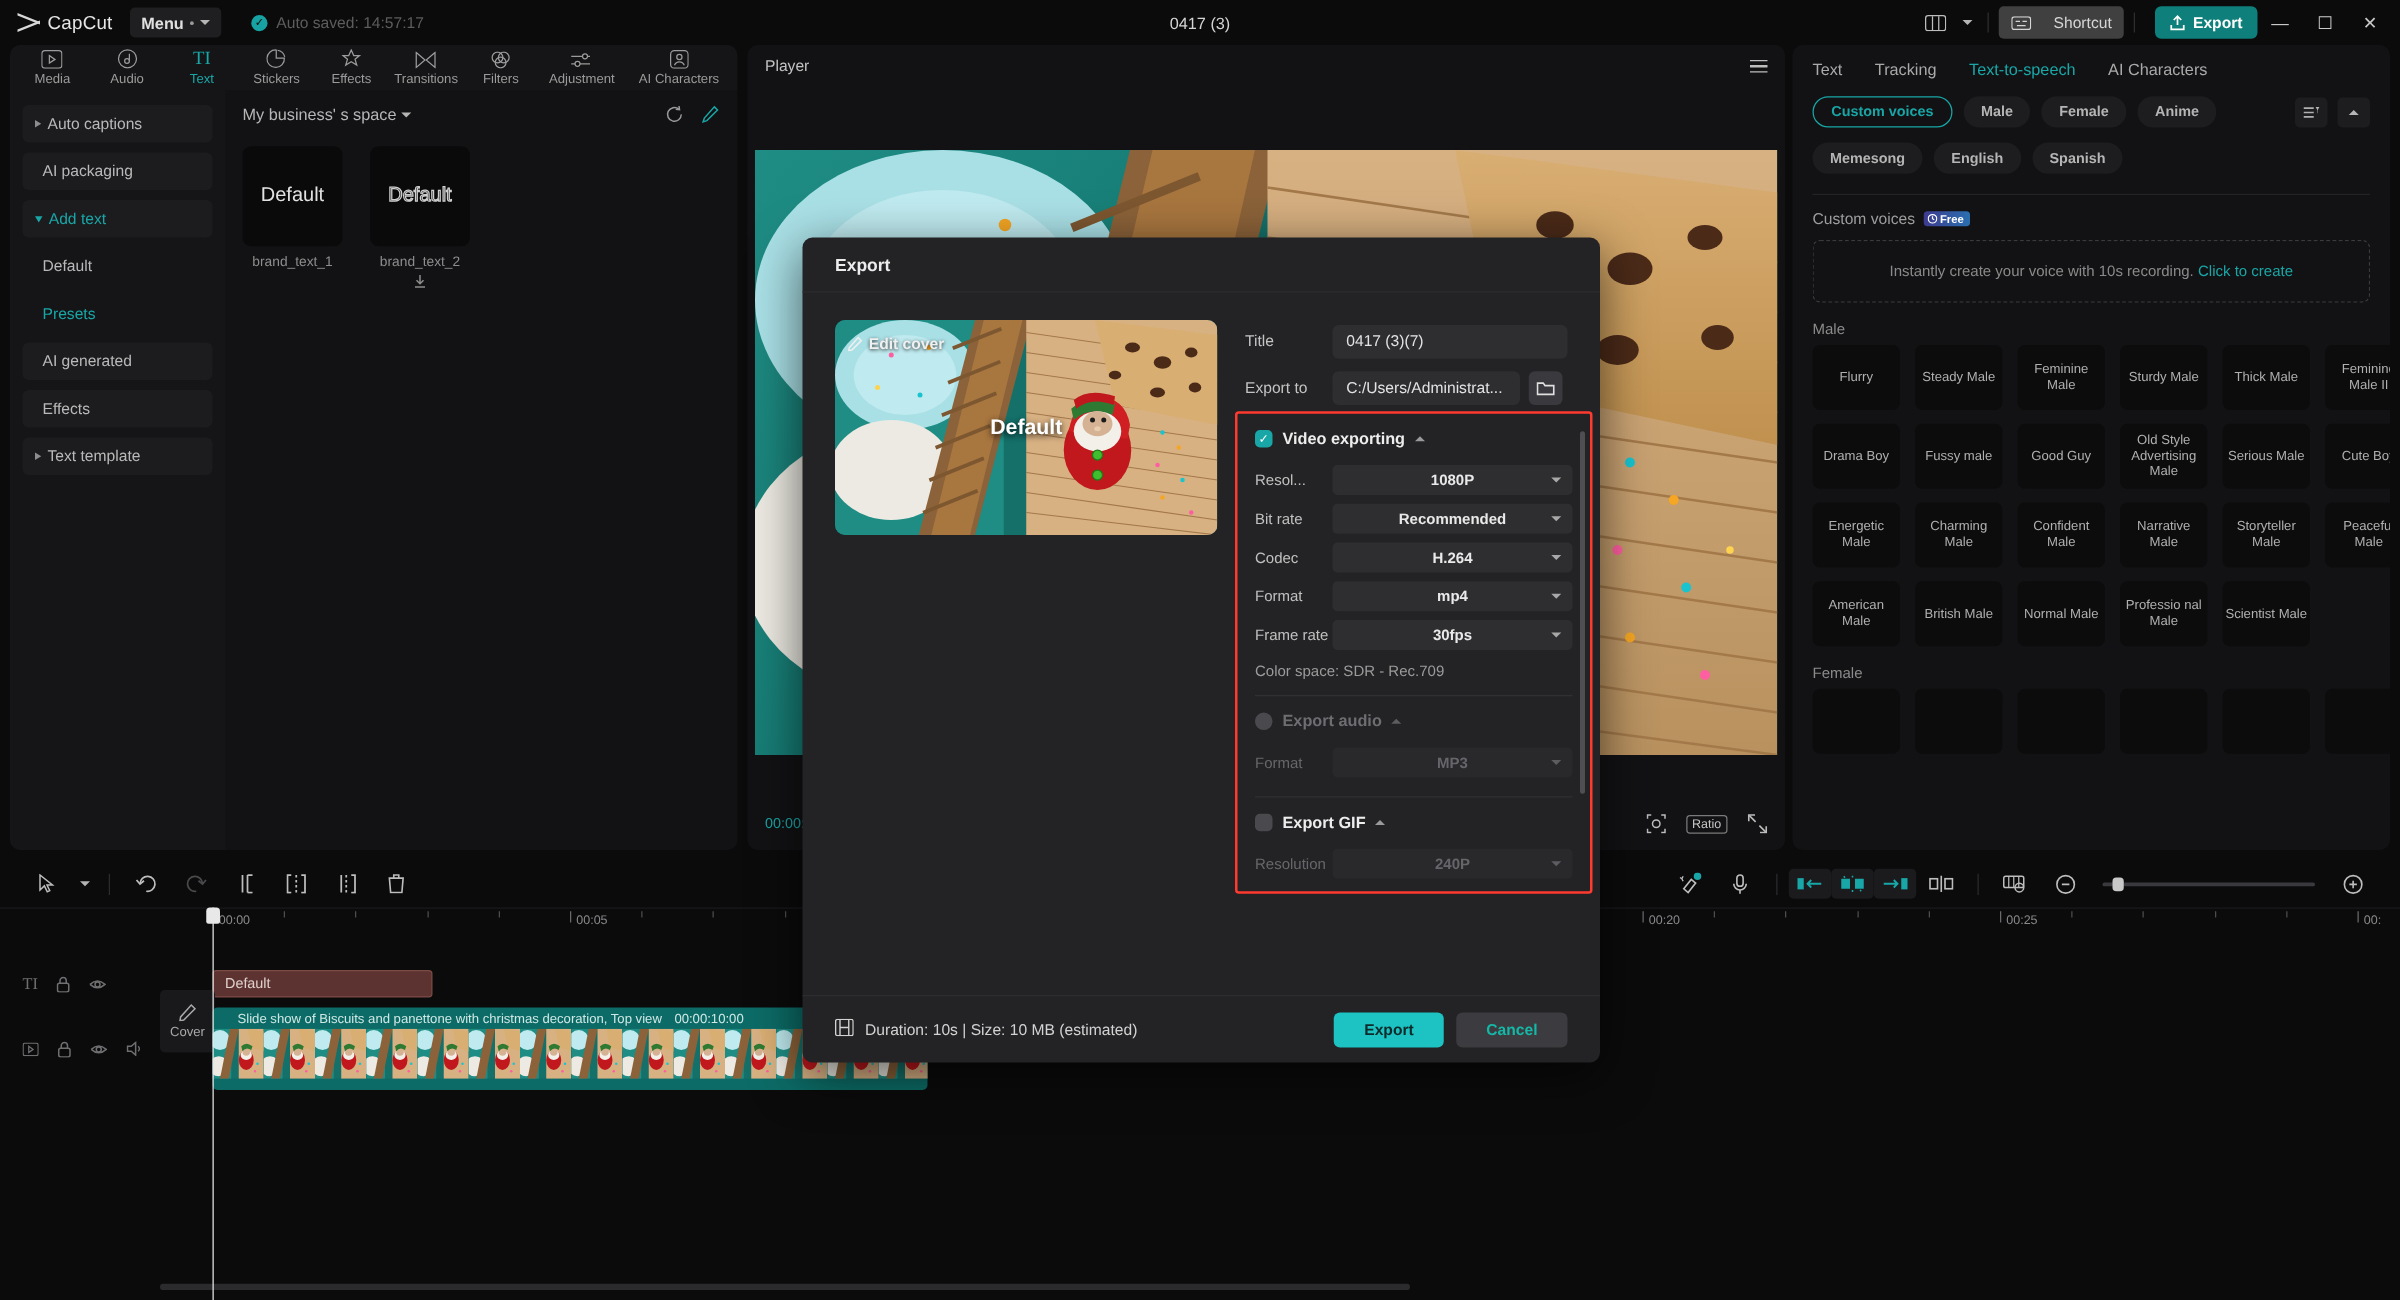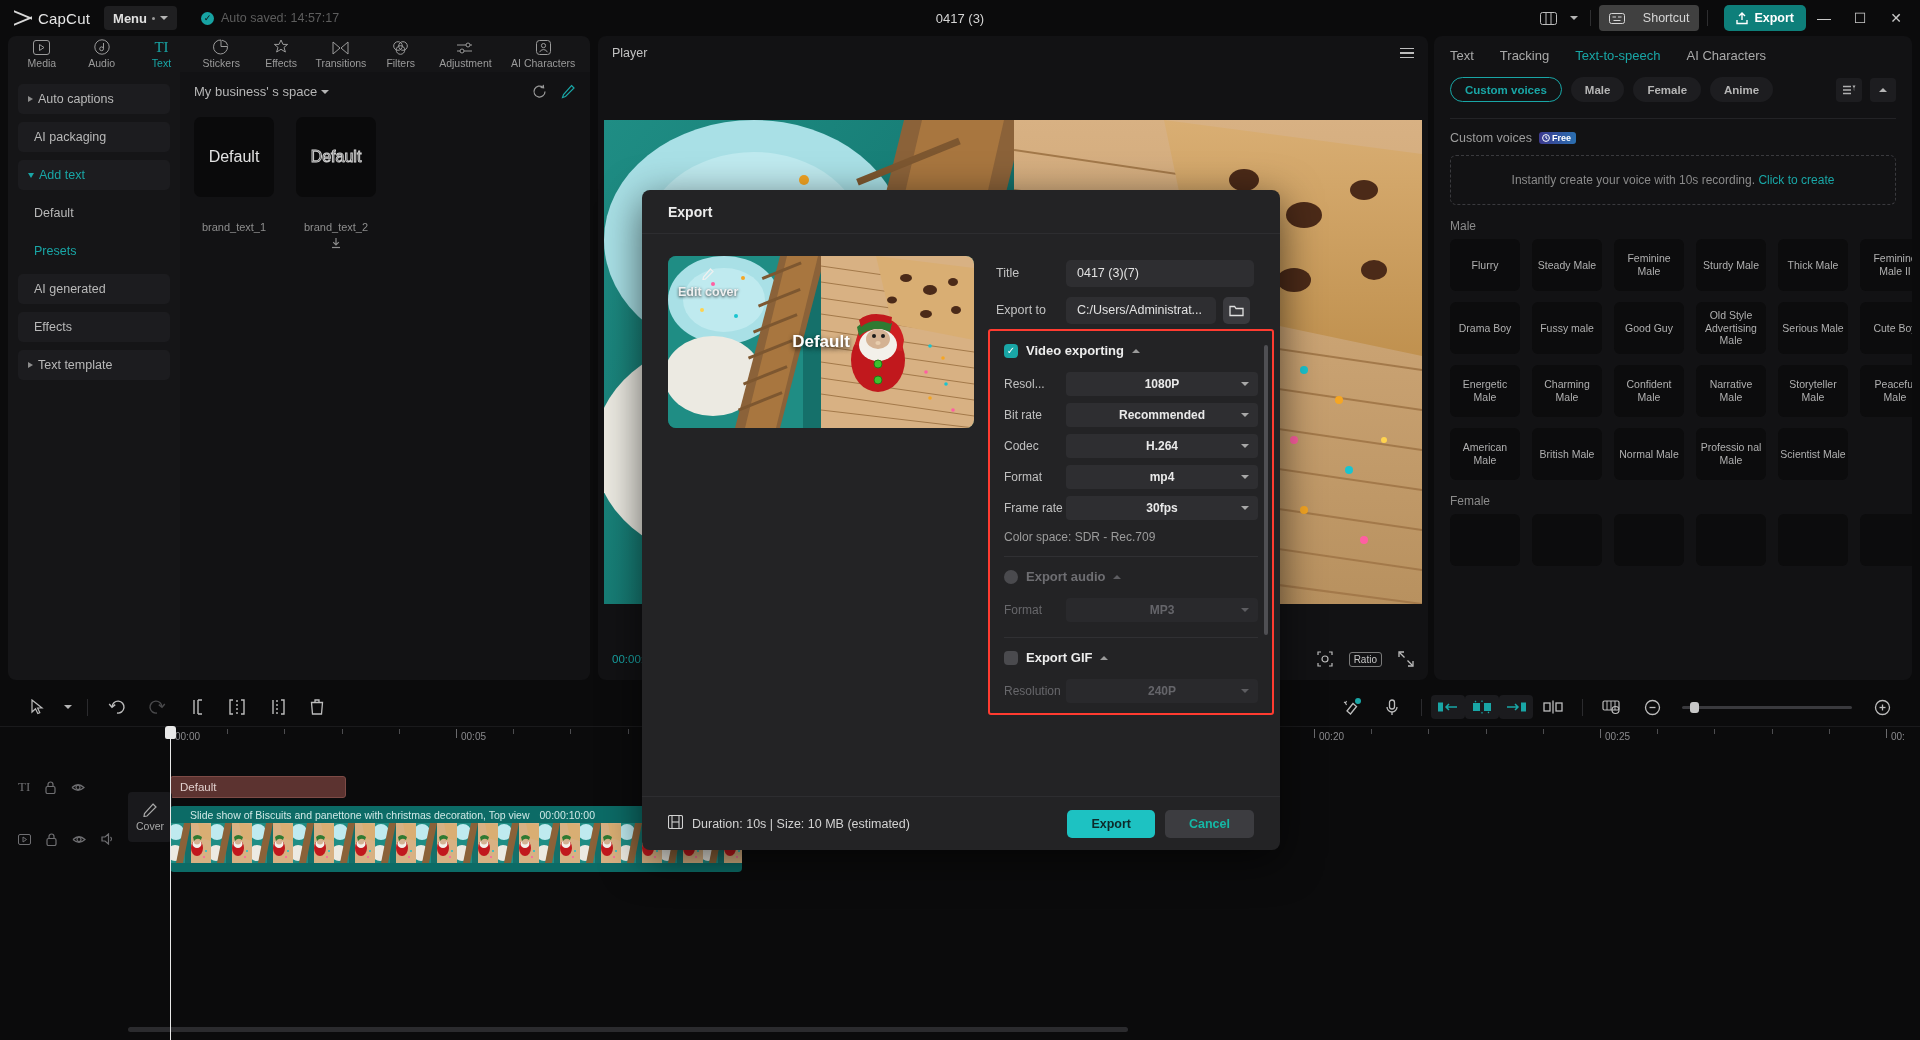--- a/index.html
+++ b/index.html
@@ -98,21 +98,21 @@
   .space-actions { display: flex; gap: 14px; color: #9a9a9a; }
   .icon-btn { cursor: pointer; display:flex; align-items:center; }
   .cards { display: flex; gap: 22px; margin-top: 18px; }
   .card-wrap { width: 80px; }
   .card-thumb {
     width: 80px; height: 80px; border-radius: 7px; background: #0a0a0b;
     display: flex; align-items: center; justify-content: center;
     font-size: 16px; color: #e2e2e2; cursor: pointer; position: relative;
   }
   .card-thumb.outline { color: transparent; -webkit-text-stroke: 1px #cfcfcf; }
-  .card-cap { margin-top: 24px; font-size: 11px; color: #8d8d8d; text-align: center; display:flex; align-items:center; justify-content:center; gap:4px;}
+  .card-cap { margin-top: 7px; font-size: 11px; color: #8d8d8d; text-align: center; display:flex; align-items:center; justify-content:center; gap:4px;}
   .dl-ico { color:#8d8d8d; }
 
   
   .player {
     position: absolute; left: 598px; top: 36px; width: 830px; height: 644px;
     background: #121214; border-radius: 8px;
   }
   .player-head {
     height: 34px; display: flex; align-items: center; justify-content: space-between;
     padding: 0 14px; font-size: 12.5px; color: #c2c2c2;
@@ -234,21 +234,20 @@
   .dlg-head { height: 44px; display: flex; align-items: center; padding-left: 26px; font-size: 14px; font-weight: bold; color: #ececec; border-bottom: 1px solid #2d2d30; }
   .dlg-body { flex: 1; display: flex; padding: 22px 26px 0; gap: 22px; }
   .cover-col { width: 306px; }
   .cover-thumb {
     width: 306px; height: 172px; border-radius: 8px; overflow: hidden; position: relative; background:#111;
   }
   .edit-cover {
     position: absolute; left: 10px; top: 12px; display: flex; align-items: center; gap: 5px;
     font-size: 12.5px; color: #f0f0f0; font-weight: 600; cursor: pointer;
     text-shadow: 0 1px 3px rgba(0,0,0,.8);
-    flex-direction: column;
   }
   .cover-default {
     position: absolute; left: 0; right: 0; top: 50%; transform: translateY(-50%);
     text-align: center; font-size: 17px; font-weight: 700; color: #fff;
     text-shadow: 0 2px 5px rgba(0,0,0,.85);
   }
   .form-col { width: 262px; position: relative; }
   .frow { display: flex; align-items: center; height: 34px; margin-bottom: 3px; }
   .flabel { width: 70px; font-size: 12.5px; color: #c3c3c3; }
   .finput {
@@ -642,20 +641,25 @@
               <line x1="1" y1="2.5" x2="9" y2="2.5" stroke="#b0b0b0" stroke-width="1.3"></line>
               <line x1="1" y1="6" x2="9" y2="6" stroke="#b0b0b0" stroke-width="1.3"></line>
               <line x1="1" y1="9.5" x2="9" y2="9.5" stroke="#b0b0b0" stroke-width="1.3"></line>
               <path d="M10.5 1.5 L13.5 1.5 L12.2 4 L12.2 7 L11.8 6 L11.8 4 Z" fill="#b0b0b0"></path>
             </svg>
         </span>
         <span class="sq-btn">
           <span class="caret-u"></span>
         </span>
       </span>
+    </div>
+    <div class="chiprow">
+      <span class="chip">Memesong</span>
+      <span class="chip">English</span>
+      <span class="chip">Spanish</span>
     </div>
     <div class="divider-h"></div>
     <div class="cv-head">
       <span>Custom voices</span>
       <span class="free-badge">
         <svg width="8" height="8" viewBox="0 0 8 8">
             <circle cx="4" cy="4" r="3.4" fill="none" stroke="#fff" stroke-width="1"></circle>
             <path d="M4 2 L4 4 L5.4 4.8" stroke="#fff" stroke-width="1" fill="none"></path>
           </svg>
         <span>Free</span>

